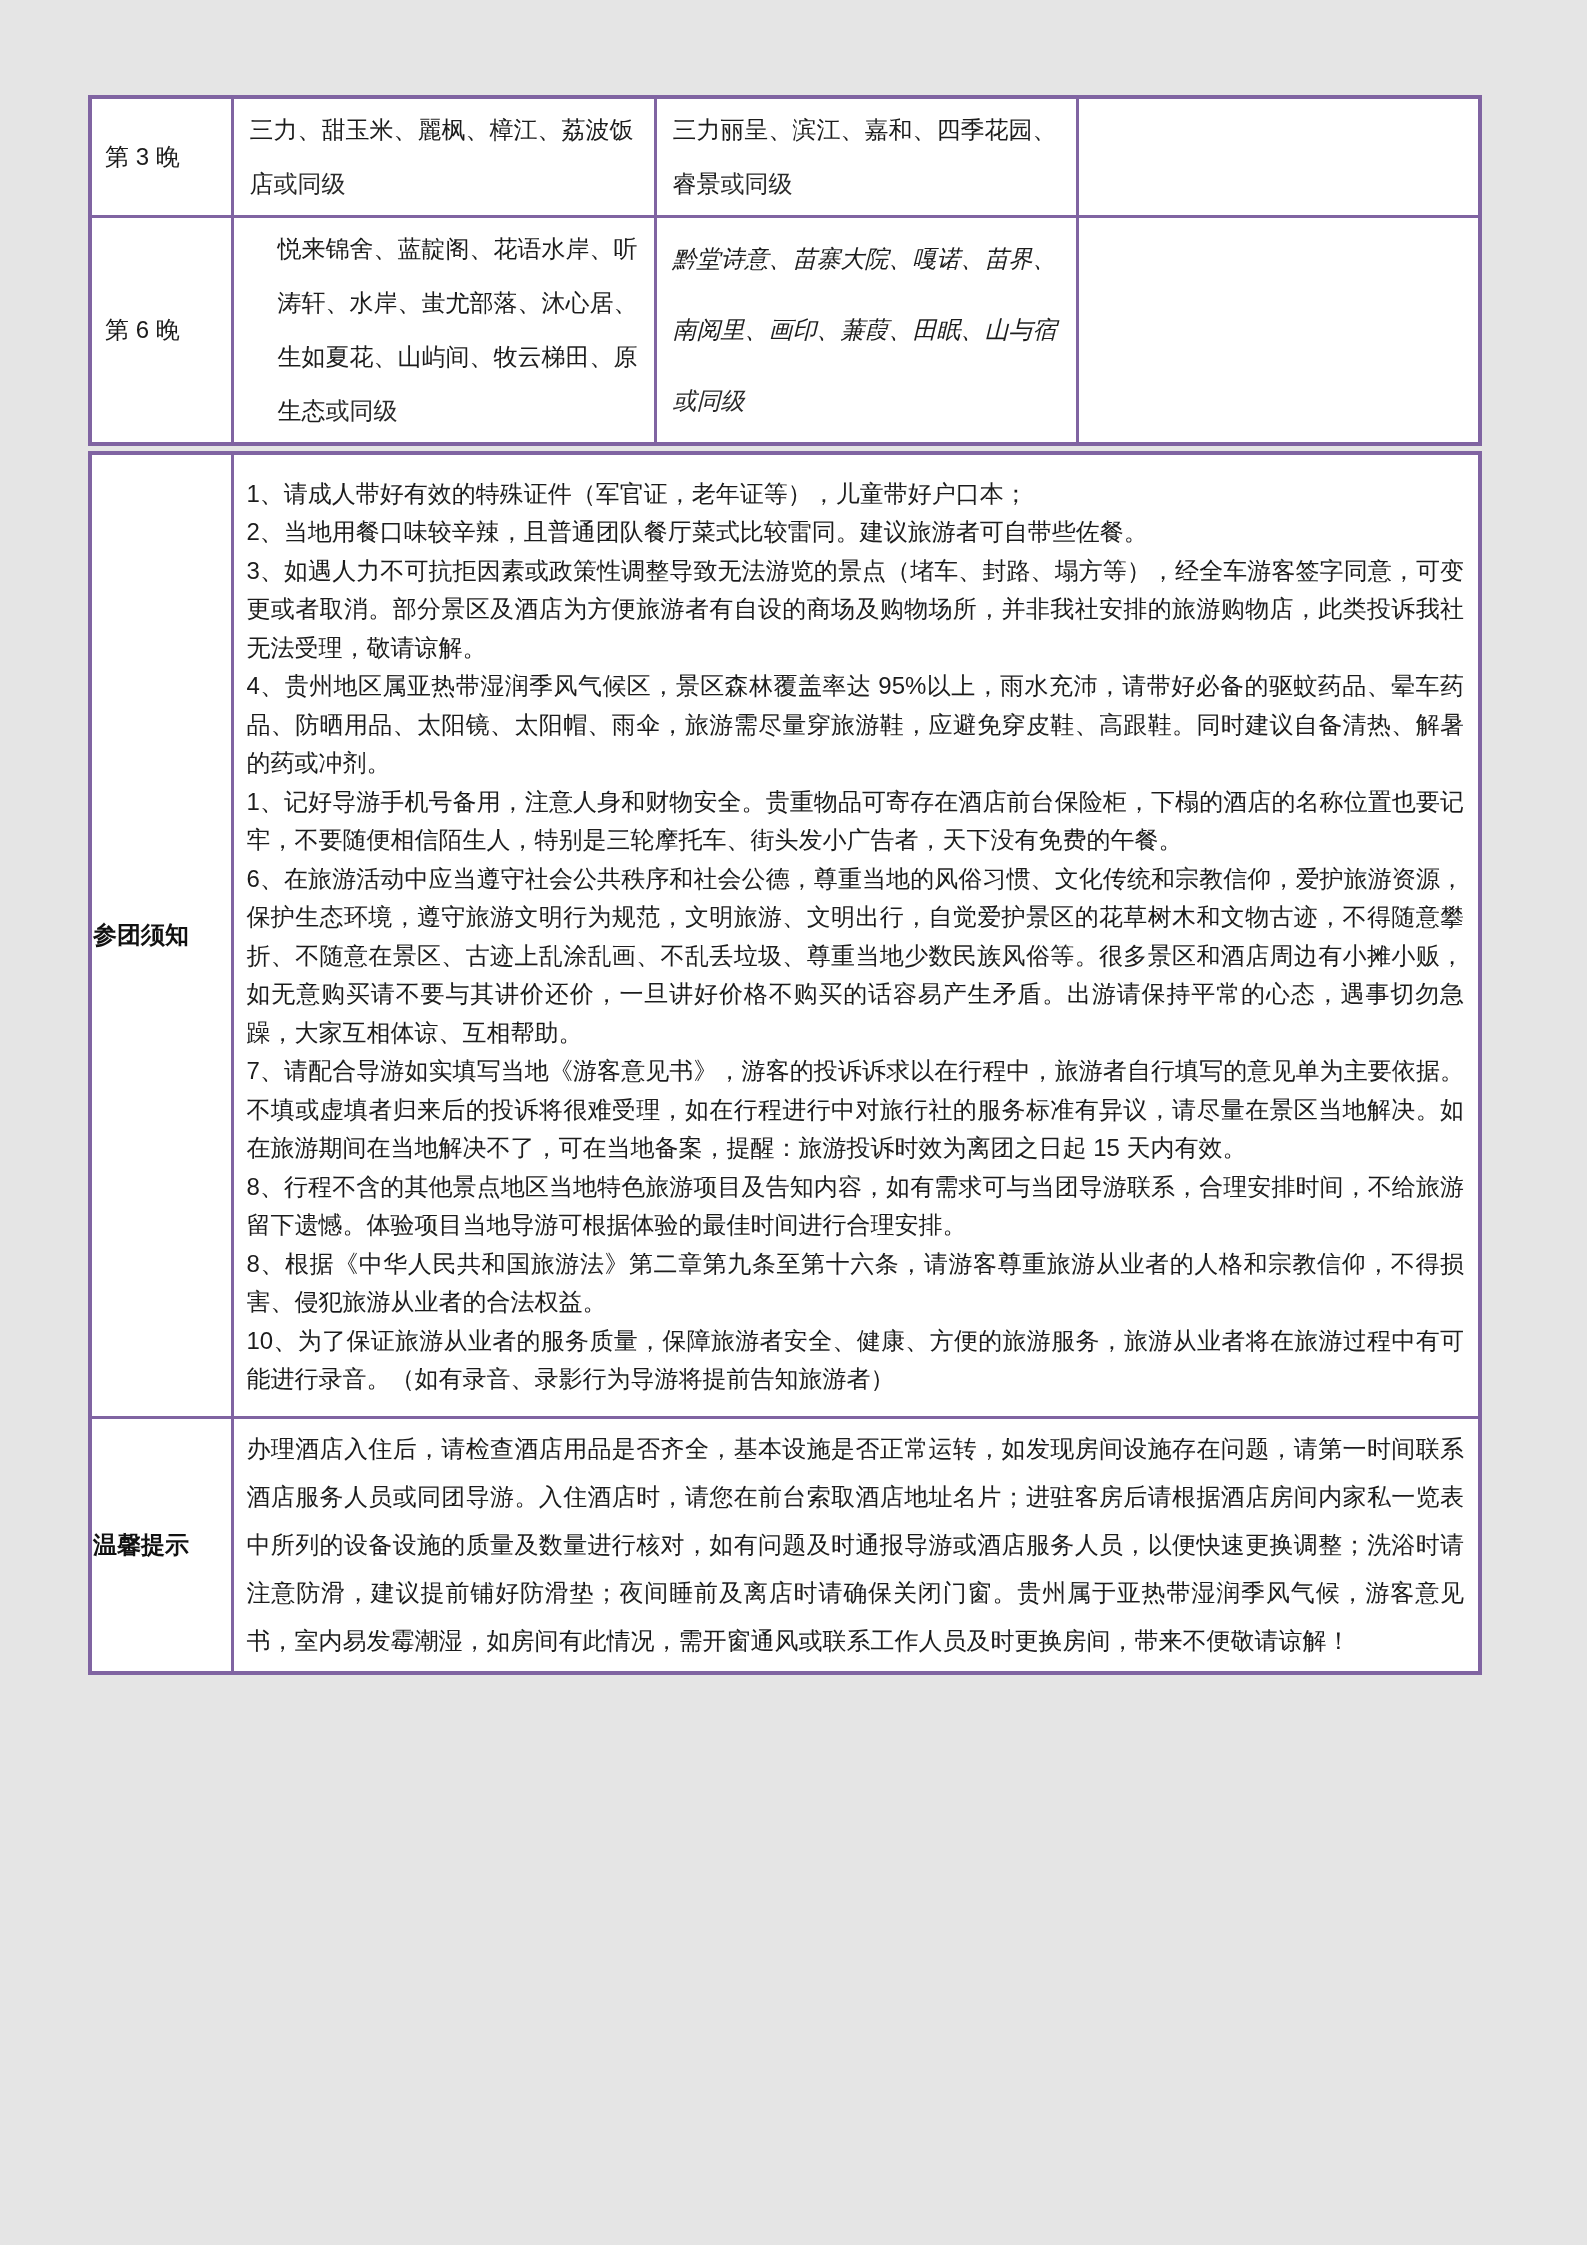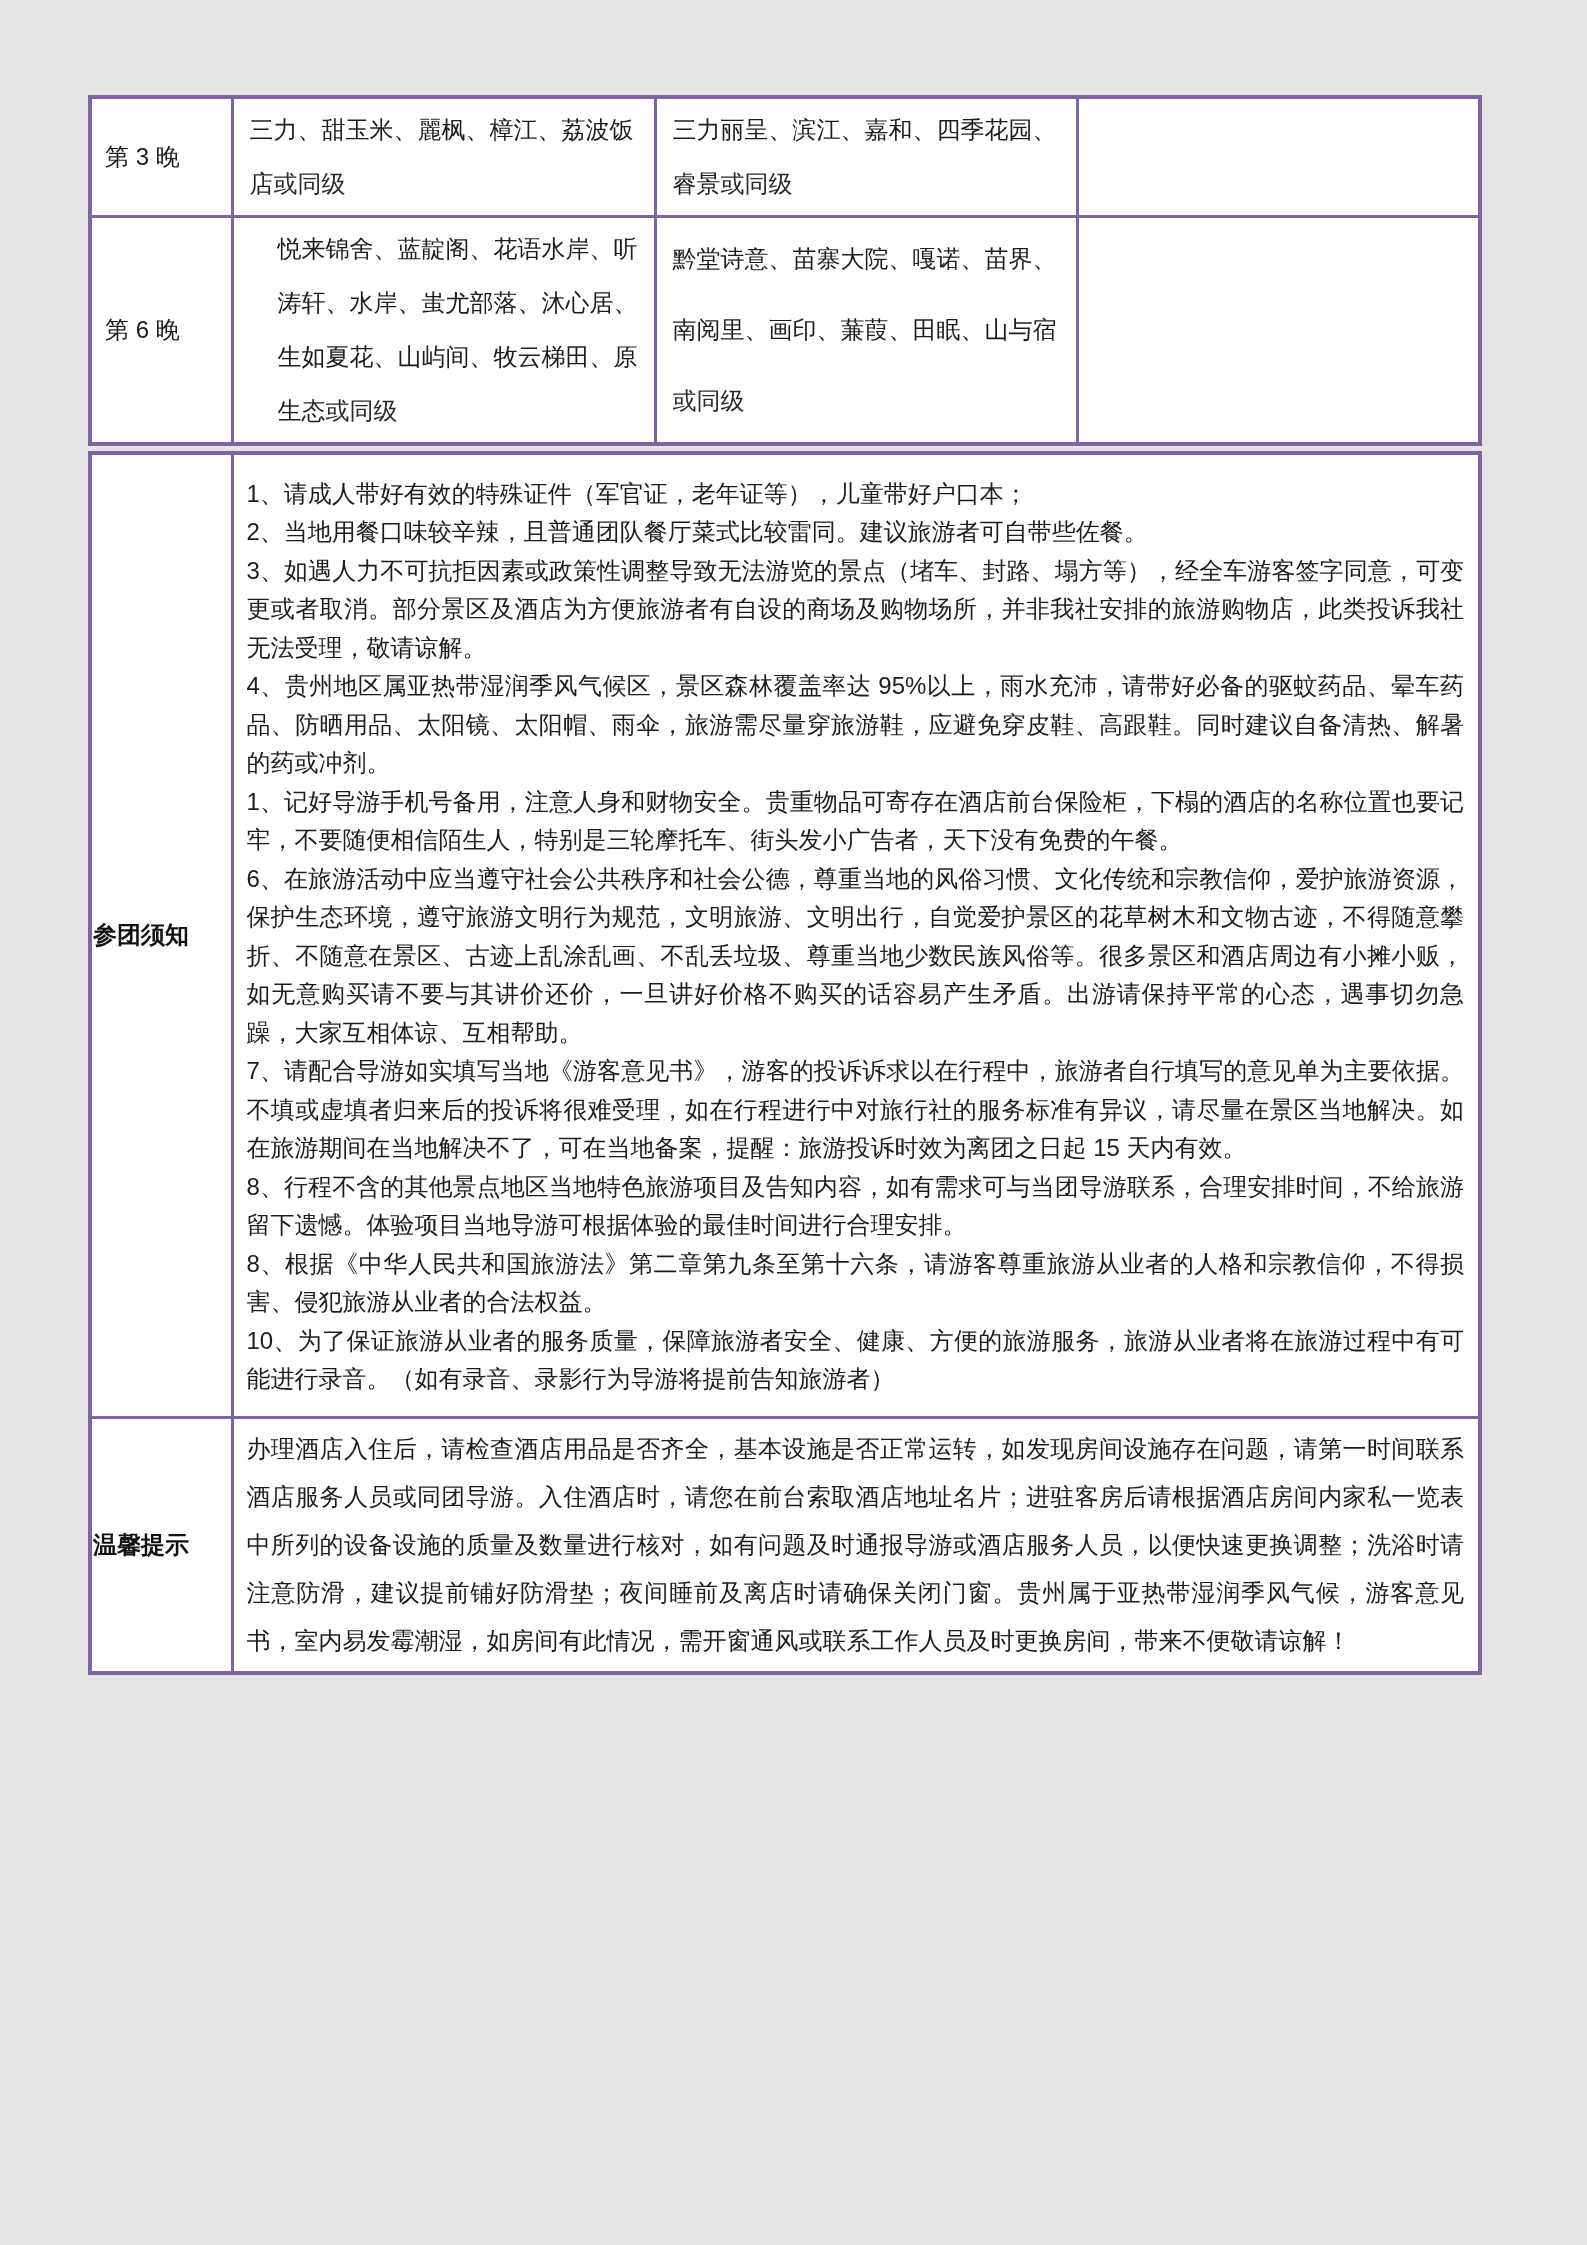--- a/index.html
+++ b/index.html
@@ -34,21 +34,21 @@
     padding-left:13px;
     font-size:24px;
     color:#1c1c1c;
   }
   .hotels{
     padding:4px 10px 4px 16px;
     text-align:left;
   }
   .lh43{line-height:54px;}
   .lh54{line-height:54px;padding-left:44px;}
-  .lh72{line-height:71px;}
+  .lh72{line-height:71px;font-style:italic;}
   .row-n3{height:87px;}
   .row-n4{height:216px;}
   .suffix{
     font-family:"Liberation Serif","DejaVu Serif",serif;
     color:#2a2a2a;
   }
   
   .label-cell{
     text-align:left;
     font-weight:bold;

